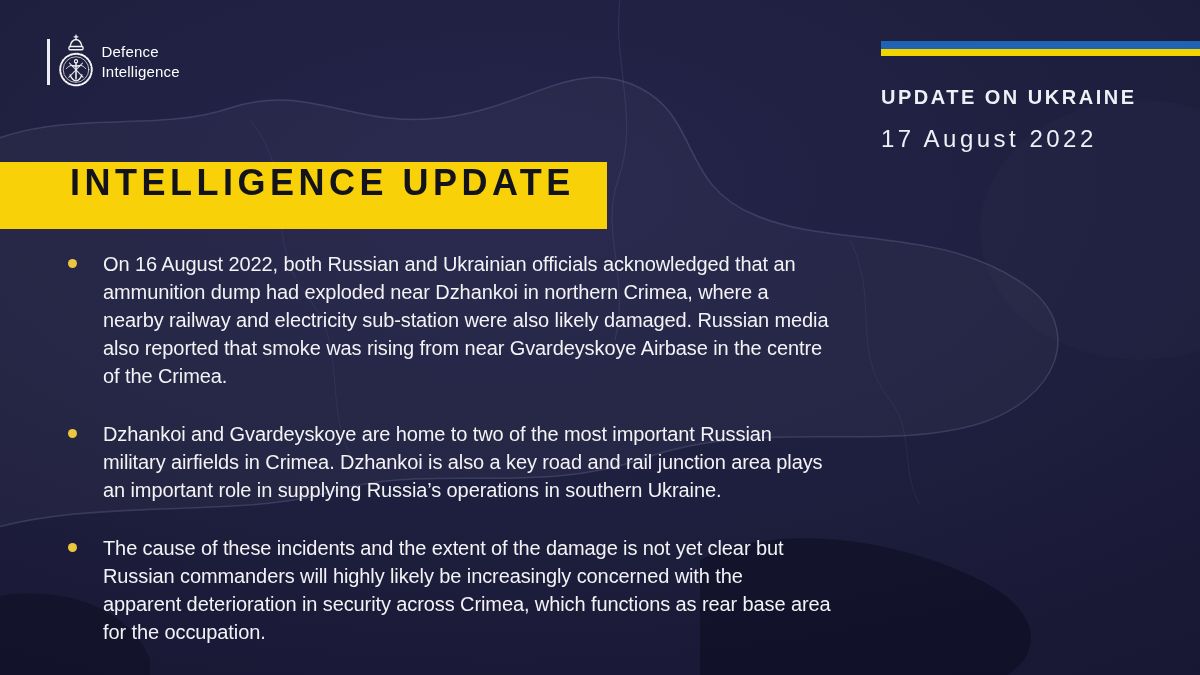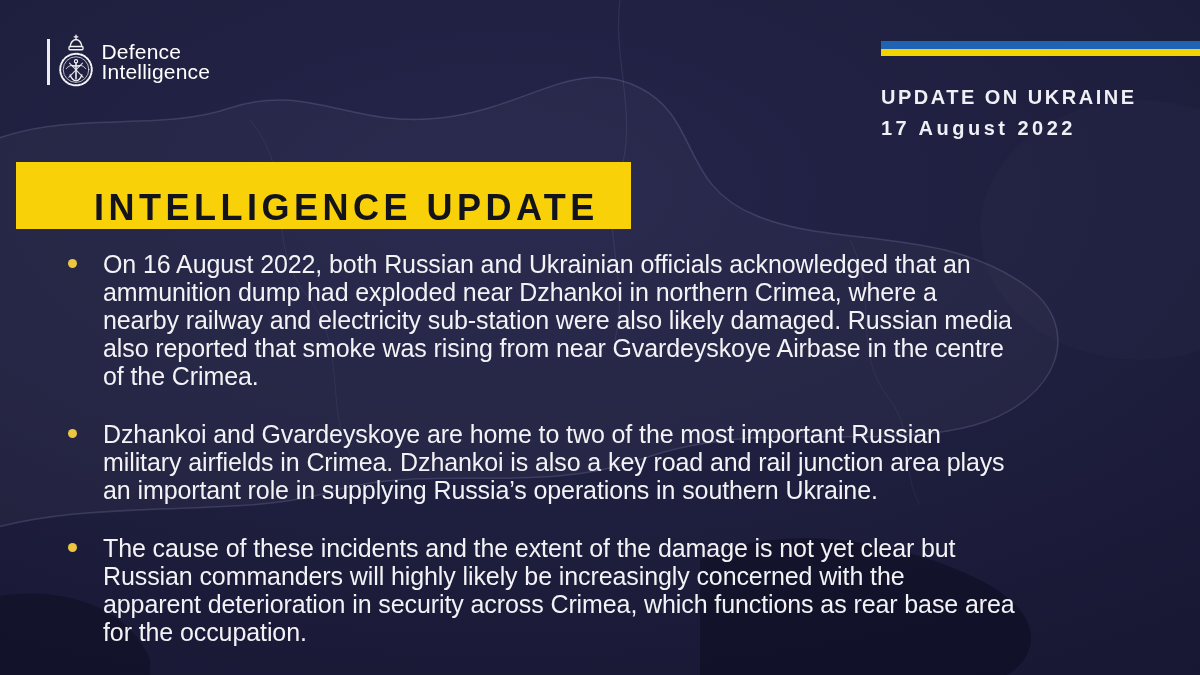--- a/index.html
+++ b/index.html
@@ -8,48 +8,48 @@
     font-family:"Liberation Sans",sans-serif;
     background:
       radial-gradient(130% 115% at 42% 28%, #25254b 0%, var(--background,#1d1d3c) 48%, #171733 78%, #121229 100%);
   }
   .map-bg{position:absolute;inset:0;width:100%;height:100%;}
 
   
   .brand{position:absolute;left:47px;top:33px;display:flex;align-items:center;}
   .brand-bar{width:2.5px;height:46px;background:var(--logo-white,#fff);opacity:.92;margin-right:7px;}
   .crest{width:38px;height:57px;margin-right:7px;opacity:.95;}
-  .brand-text{color:var(--logo-white,#fff);font-size:21px;line-height:19.5px;font-weight:400;letter-spacing:.2px;}
+  .brand-text{color:var(--logo-white,#fff);font-size:15px;line-height:19.5px;font-weight:400;letter-spacing:.2px;}
 
   
   .update-block{position:absolute;left:881px;top:41px;width:319px;}
   .flag{width:319px;height:15px;display:flex;flex-direction:column;}
   .flag-blue{flex:1;background:var(--flag-blue,#1E63B4);}
   .flag-yellow{flex:1;background:var(--flag-yellow,#F2D500);}
   .update-title{margin-top:30px;font-size:20px;font-weight:600;letter-spacing:2.5px;color:#EEF0F5;white-space:nowrap;}
-  .update-date{margin-top:8px;font-size:20px;font-weight:700;letter-spacing:3.5px;color:#EEF0F5;white-space:nowrap;}
+  .update-date{margin-top:16px;font-size:24px;font-weight:400;letter-spacing:3.5px;color:#EEF0F5;white-space:nowrap;}
 
   
   .banner{
-    position:absolute;left:16px;top:162px;width:607px;height:67px;
+    position:absolute;left:0;top:162px;width:607px;height:67px;
     background:var(--banner-yellow,#F8D108);
-    display:flex;align-items:flex-end;padding-left:8px;
+    display:flex;align-items:flex-start;
   }
   .banner-title{
     padding-left:70px;color:var(--banner-text,#13131C);
     font-size:36px;font-weight:700;letter-spacing:4.5px;white-space:nowrap;
   }
 
   
   .bullets{position:absolute;left:0;top:250px;right:0;}
   .bullet{display:grid;grid-template-columns:35px auto;margin:0 28px 30px 68px;}
   .dot{width:9px;height:9px;border-radius:50%;background:var(--bullet-dot,#ECC63F);margin-top:9px;}
   .bullet-text{
     margin:0;color:var(--body-text,#F3F3F6);
-    font-size:25px;line-height:28px;font-weight:400;letter-spacing:-0.1px;
+    font-size:20px;line-height:28px;font-weight:400;letter-spacing:-0.1px;
     white-space:pre-line;
   }
 </style>
 </head>
 <body>
 
 <div class="poster">
 
   <svg class="map-bg" viewBox="0 0 1200 675" preserveAspectRatio="none">
     <path d="M -30 150 C 60 105, 150 135, 230 108 C 310 82, 350 128, 440 118

